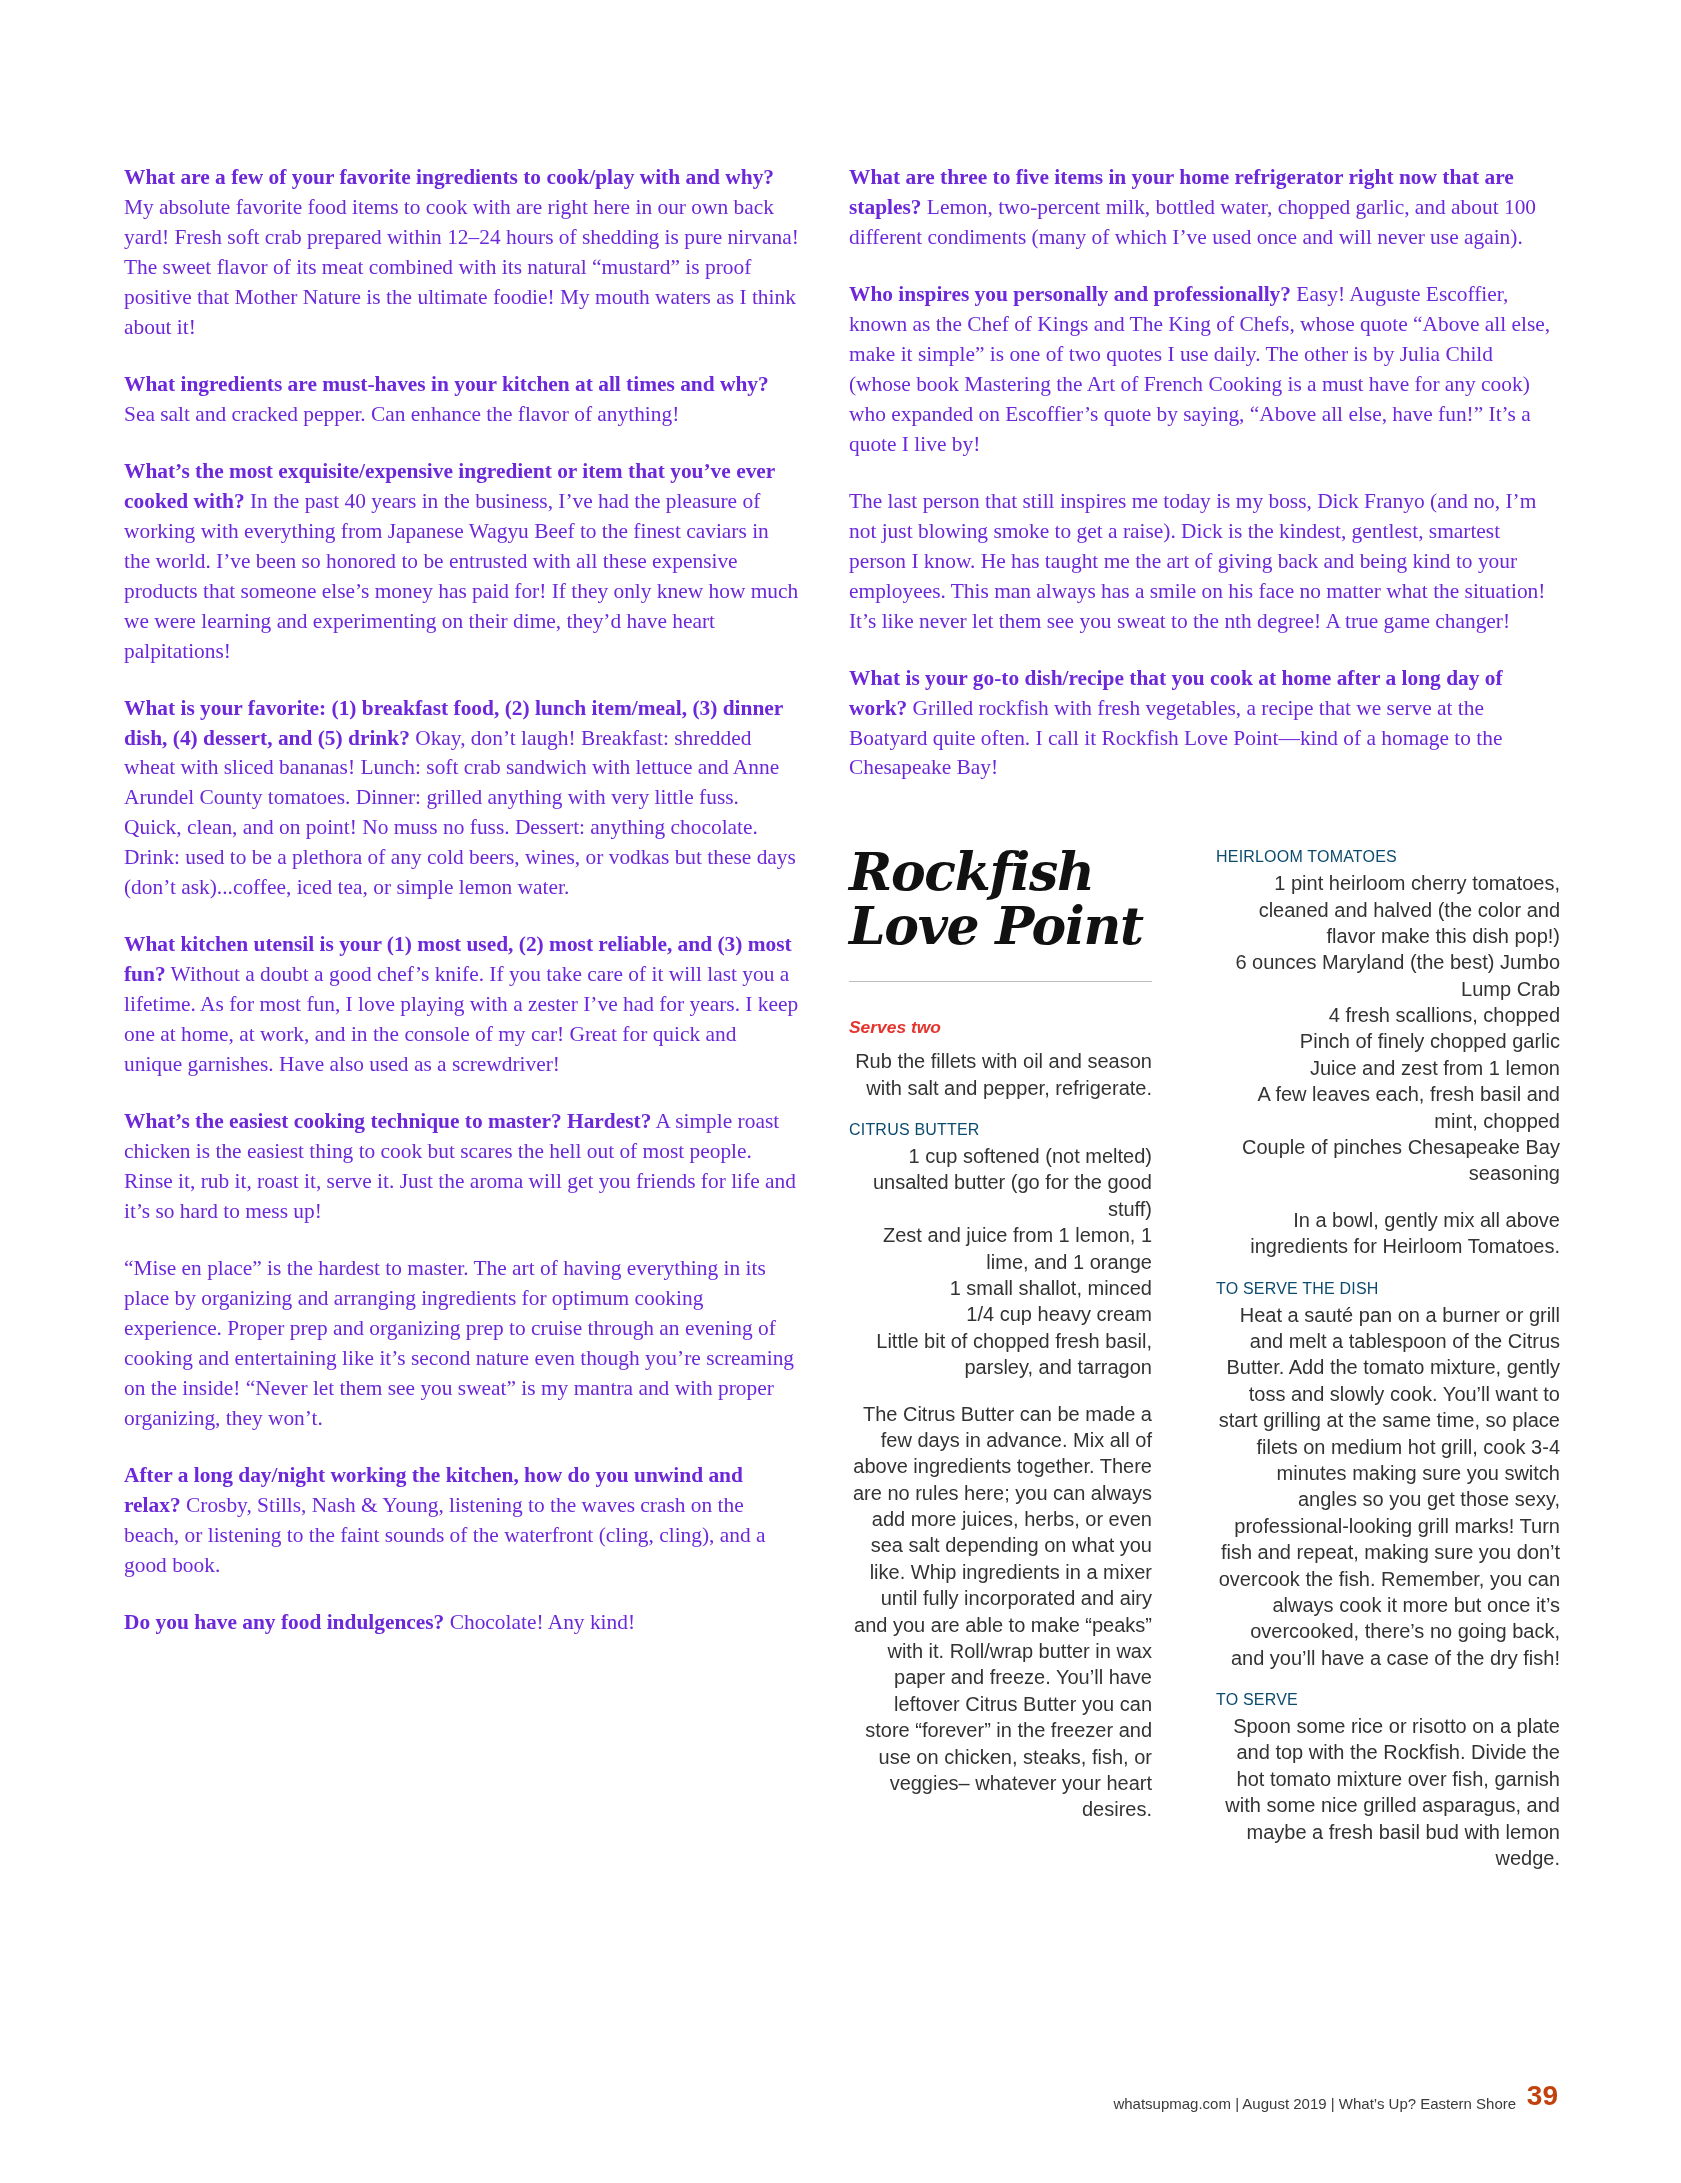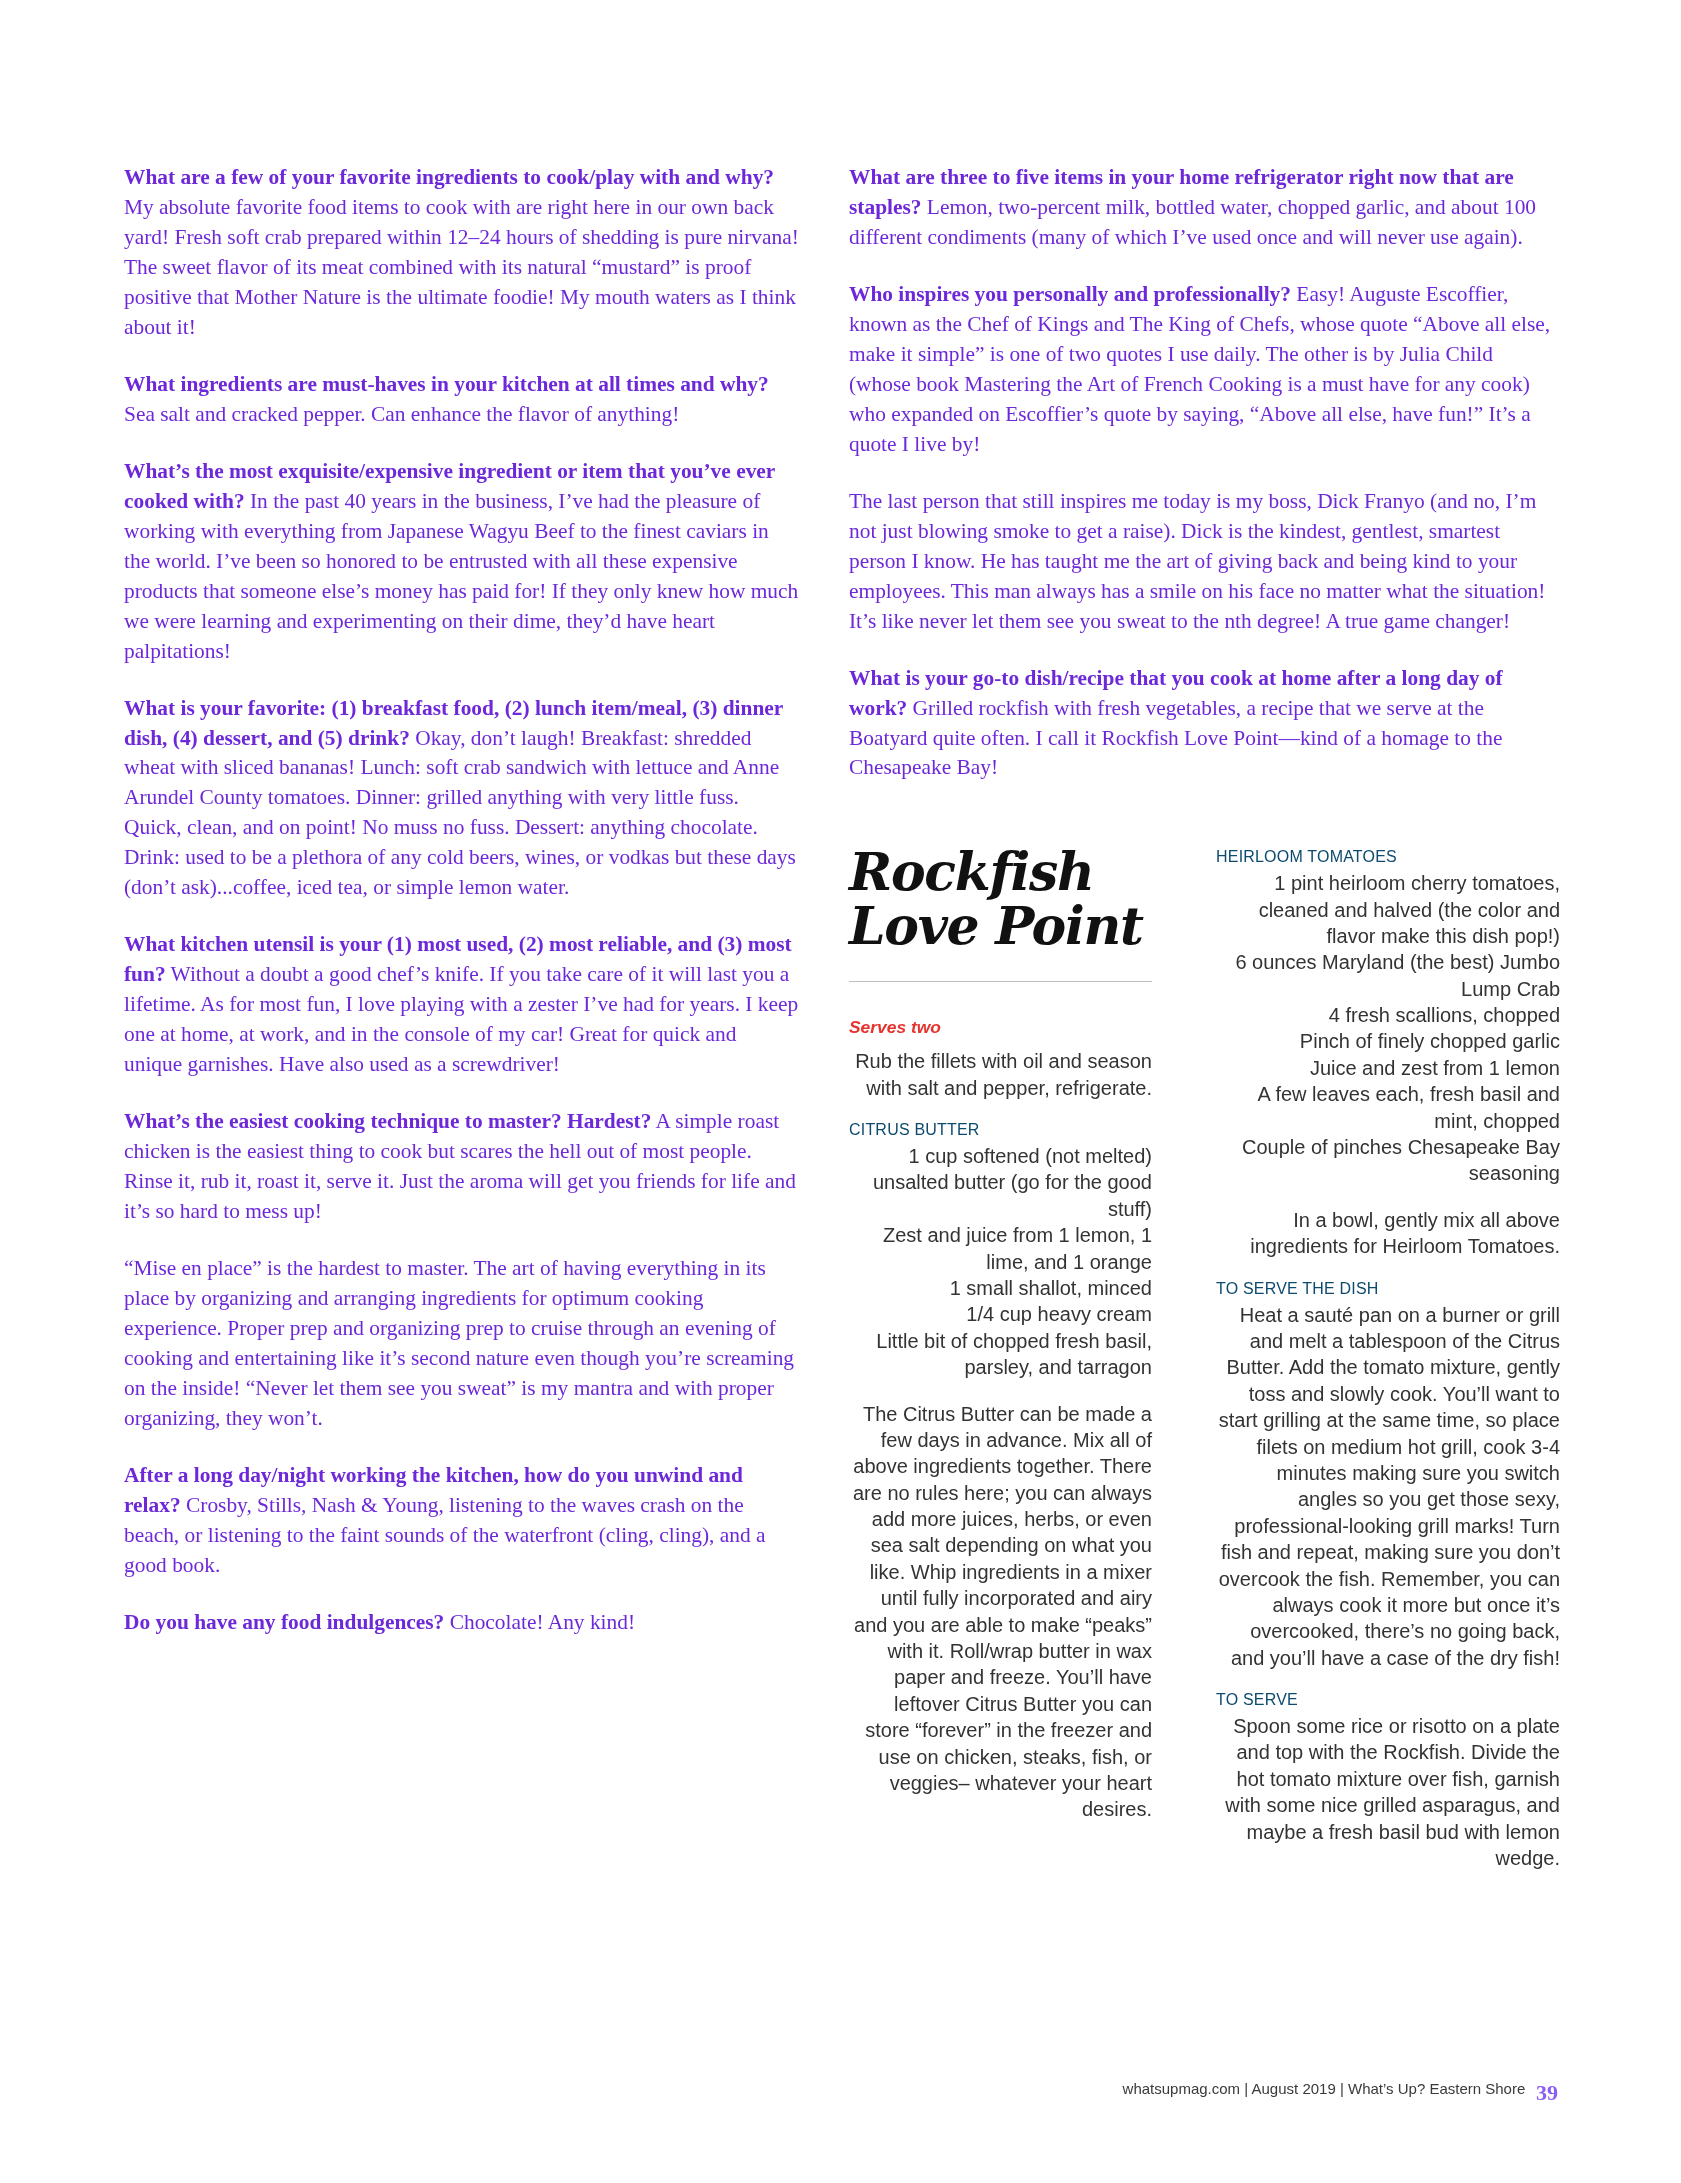--- a/index.html
+++ b/index.html
@@ -74,30 +74,30 @@
   }
   .ring { white-space: pre-line; }
   .recipe-colB .rhead { margin-top: 2.7px; }
 
   
   .footer {
     position: absolute;
     top: 2080px;
     right: 123px;
     display: flex;
-    align-items: flex-start;
+    align-items: flex-end;
     font-family: "Liberation Sans", sans-serif;
     font-size: 15px;
     color: #3a3a3a;
   }
   .footer .page-num {
-    font-family: Liberation Serif, serif;
+    font-family: Liberation Sans, sans-serif;
     font-weight: 700;
-    font-size: 22px;
-    color: #8b5cf6;
+    font-size: 28px;
+    color: #c2410c;
     margin-left: 10.7px;
   }
 </style>
 </head>
 <body>
 
 <div class="col col-left">
   <p class="qa"><span class="q">What are a few of your favorite ingredients to cook/play with and why?</span> <span>My absolute favorite food items to cook with are right here in our own back yard! Fresh soft crab prepared within 12–24 hours of shedding is pure nirvana! The sweet flavor of its meat combined with its natural “mustard” is proof positive that Mother Nature is the ultimate foodie! My mouth waters as I think about it!</span></p>
   <p class="qa"><span class="q">What ingredients are must-haves in your kitchen at all times and why?</span> <span>Sea salt and cracked pepper. Can enhance the flavor of anything!</span></p>
   <p class="qa"><span class="q">What’s the most exquisite/expensive ingredient or item that you’ve ever cooked with?</span> <span>In the past 40 years in the business, I’ve had the pleasure of working with everything from Japanese Wagyu Beef to the finest caviars in the world. I’ve been so honored to be entrusted with all these expensive products that someone else’s money has paid for! If they only knew how much we were learning and experimenting on their dime, they’d have heart palpitations!</span></p>

